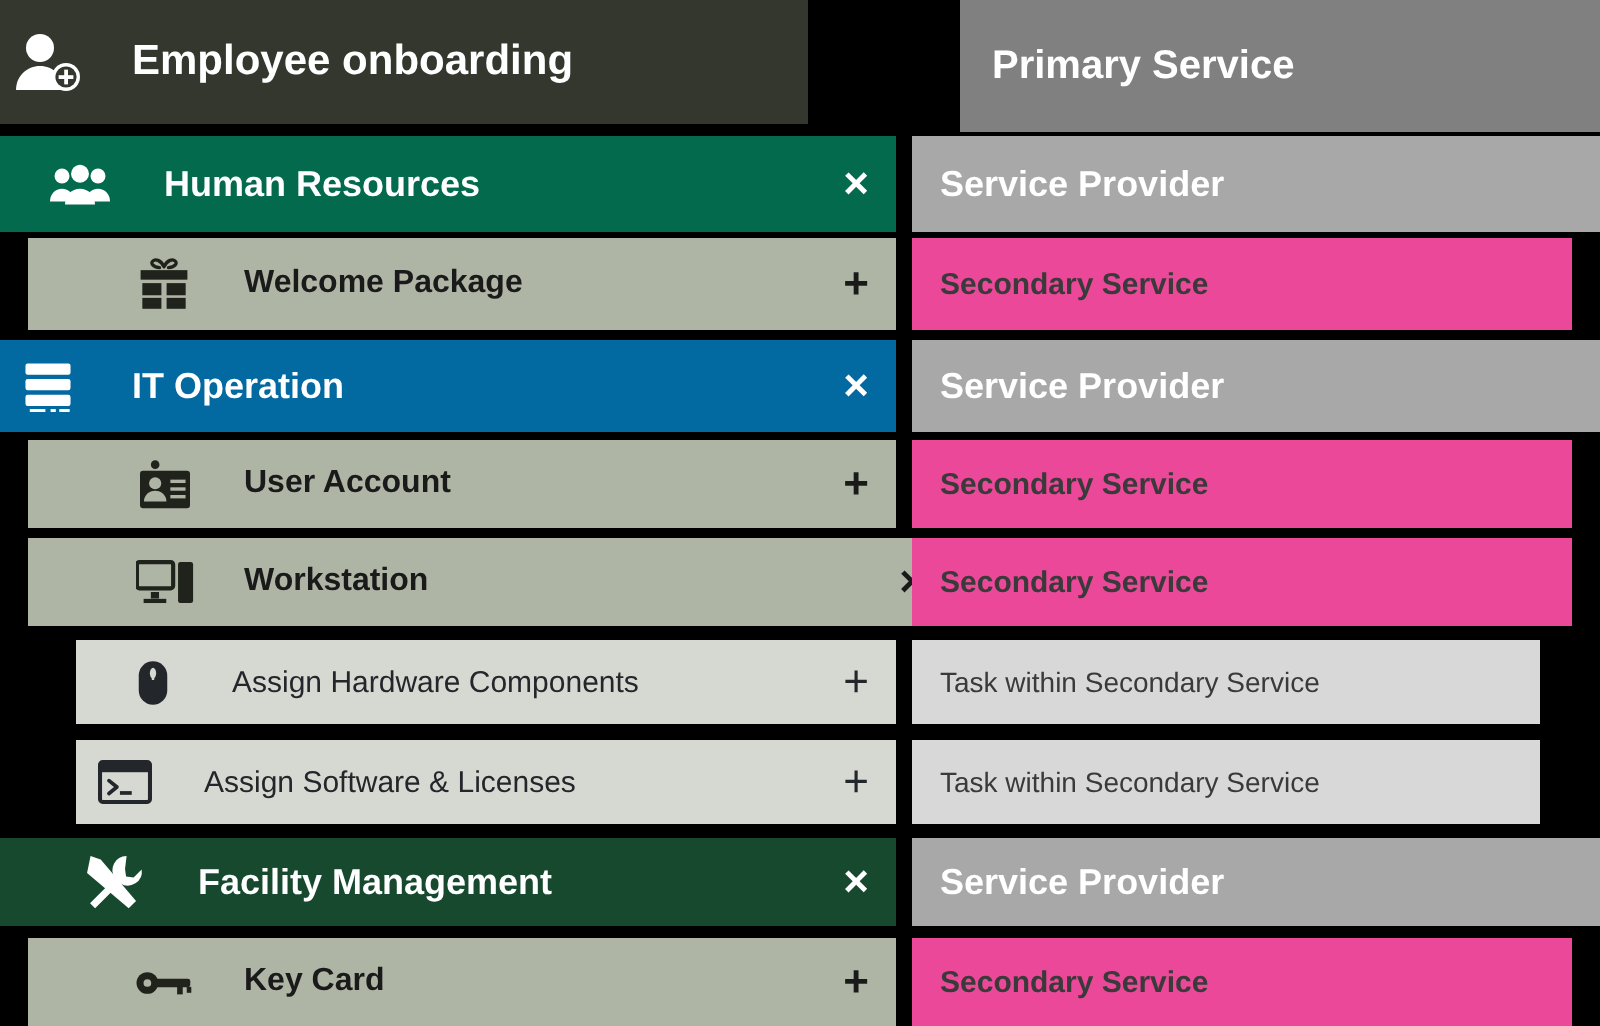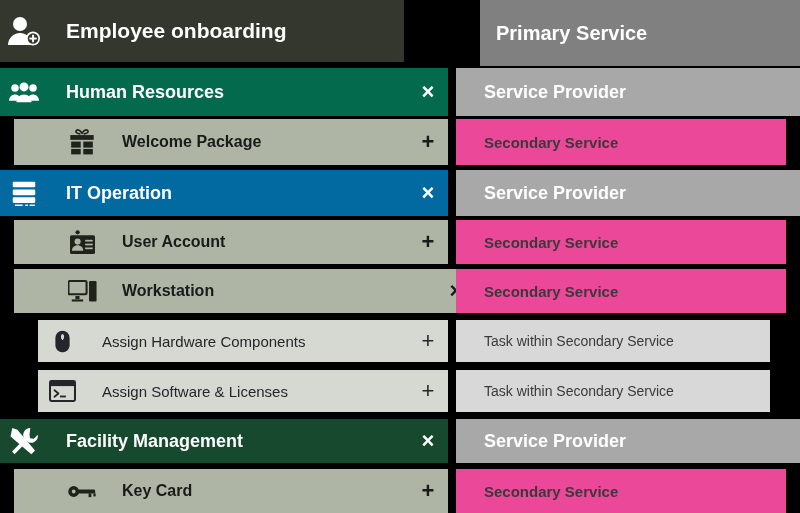--- a/index.html
+++ b/index.html
@@ -99,21 +99,21 @@
     color: #3a3a3a;
     font-size: 15px;
     font-weight: bold;
   }
   .r-task {
     background: #D8D8D8;
     color: #3a3a3a;
     font-size: 14px;
     font-weight: normal;
   }
-  .right-row .row-label { padding-left: 28px; }
+  .right-row .row-label { padding-left: 14px; }
   .r-primary .row-label { padding-left: 16px; }
 </style>
 </head>
 <body>
 
 <div id="app">
 
   <div class="row lvl-title" id="header-left" style="left:0; top:0; width:404px; height:62px;">
     <span class="icon-box">
       <svg width="34" height="30" viewBox="0 0 34 30" aria-hidden="true">
@@ -126,21 +126,21 @@
       </svg>
     </span>
     <span class="row-label">Employee onboarding</span>
   </div>
 
   <div class="row r-primary" id="header-right" style="left:456px; top:0; width:344px; height:66px;margin-left:24px;">
     <span class="row-label">Primary Service</span>
   </div>
 
   <div id="rows-host">
-      <div class="row left-row lvl-provider hr" style="left:0px; top:68px; width:448px; height:48px;">
+      <div class="row left-row lvl-provider hr" style="left:0px; top:68px; width:448px; height:48px;padding-left:16px;">
         <span class="icon-box">
           <svg width="30" height="21" viewBox="0 0 40 28" fill="#ffffff" style="color:#ffffff">
             <use href="#ic-group-users-icon"></use>
           </svg>
         </span>
         <span class="row-label">Human Resources</span>
         <span class="row-action">×</span>
       </div>
       <div class="row right-row r-provider" style="left:456px; top:68px; width:344px; height:48px;">
         <span class="row-label">Service Provider</span>
@@ -187,21 +187,21 @@
           <svg width="29" height="24" viewBox="0 0 32 26" fill="#1f231c" style="color:#1f231c">
             <use href="#ic-desktop-computer-icon"></use>
           </svg>
         </span>
         <span class="row-label">Workstation</span>
         <span class="row-action">×</span>
       </div>
       <div class="row right-row r-secondary" style="left:456px; top:269px; width:330px; height:44px;">
         <span class="row-label">Secondary Service</span>
       </div>
-      <div class="row left-row lvl-task" style="left:38px; top:320px; width:410px; height:42px;">
+      <div class="row left-row lvl-task" style="left:38px; top:320px; width:410px; height:42px;padding-left:14px;">
         <span class="icon-box">
           <svg width="15" height="23" viewBox="0 0 20 30" fill="#23272b" style="color:#23272b">
             <use href="#ic-mouse-icon"></use>
             <ellipse cx="10" cy="8.5" rx="2.1" ry="3.6" fill="#D6D9D2"></ellipse>
             <rect x="9.2" y="8" width="1.6" height="5" fill="#D6D9D2"></rect>
           </svg>
         </span>
         <span class="row-label">Assign Hardware Components</span>
         <span class="row-action">+</span>
       </div>
@@ -213,21 +213,21 @@
           <svg width="27" height="22" viewBox="0 0 32 26" fill="#23272b" style="color:#23272b">
             <use href="#ic-terminal-icon"></use>
           </svg>
         </span>
         <span class="row-label">Assign Software &amp; Licenses</span>
         <span class="row-action">+</span>
       </div>
       <div class="row right-row r-task" style="left:456px; top:370px; width:314px; height:42px;">
         <span class="row-label">Task within Secondary Service</span>
       </div>
-      <div class="row left-row lvl-provider fm" style="left:0px; top:419px; width:448px; height:44px;">
+      <div class="row left-row lvl-provider fm" style="left:0px; top:419px; width:448px; height:44px;padding-left:33px;">
         <span class="icon-box">
           <svg width="30" height="28" viewBox="0 0 34 32" fill="#ffffff" style="color:#ffffff">
             <use href="#ic-tools-icon"></use>
           </svg>
         </span>
         <span class="row-label">Facility Management</span>
         <span class="row-action">×</span>
       </div>
       <div class="row right-row r-provider" style="left:456px; top:419px; width:344px; height:44px;">
         <span class="row-label">Service Provider</span>

